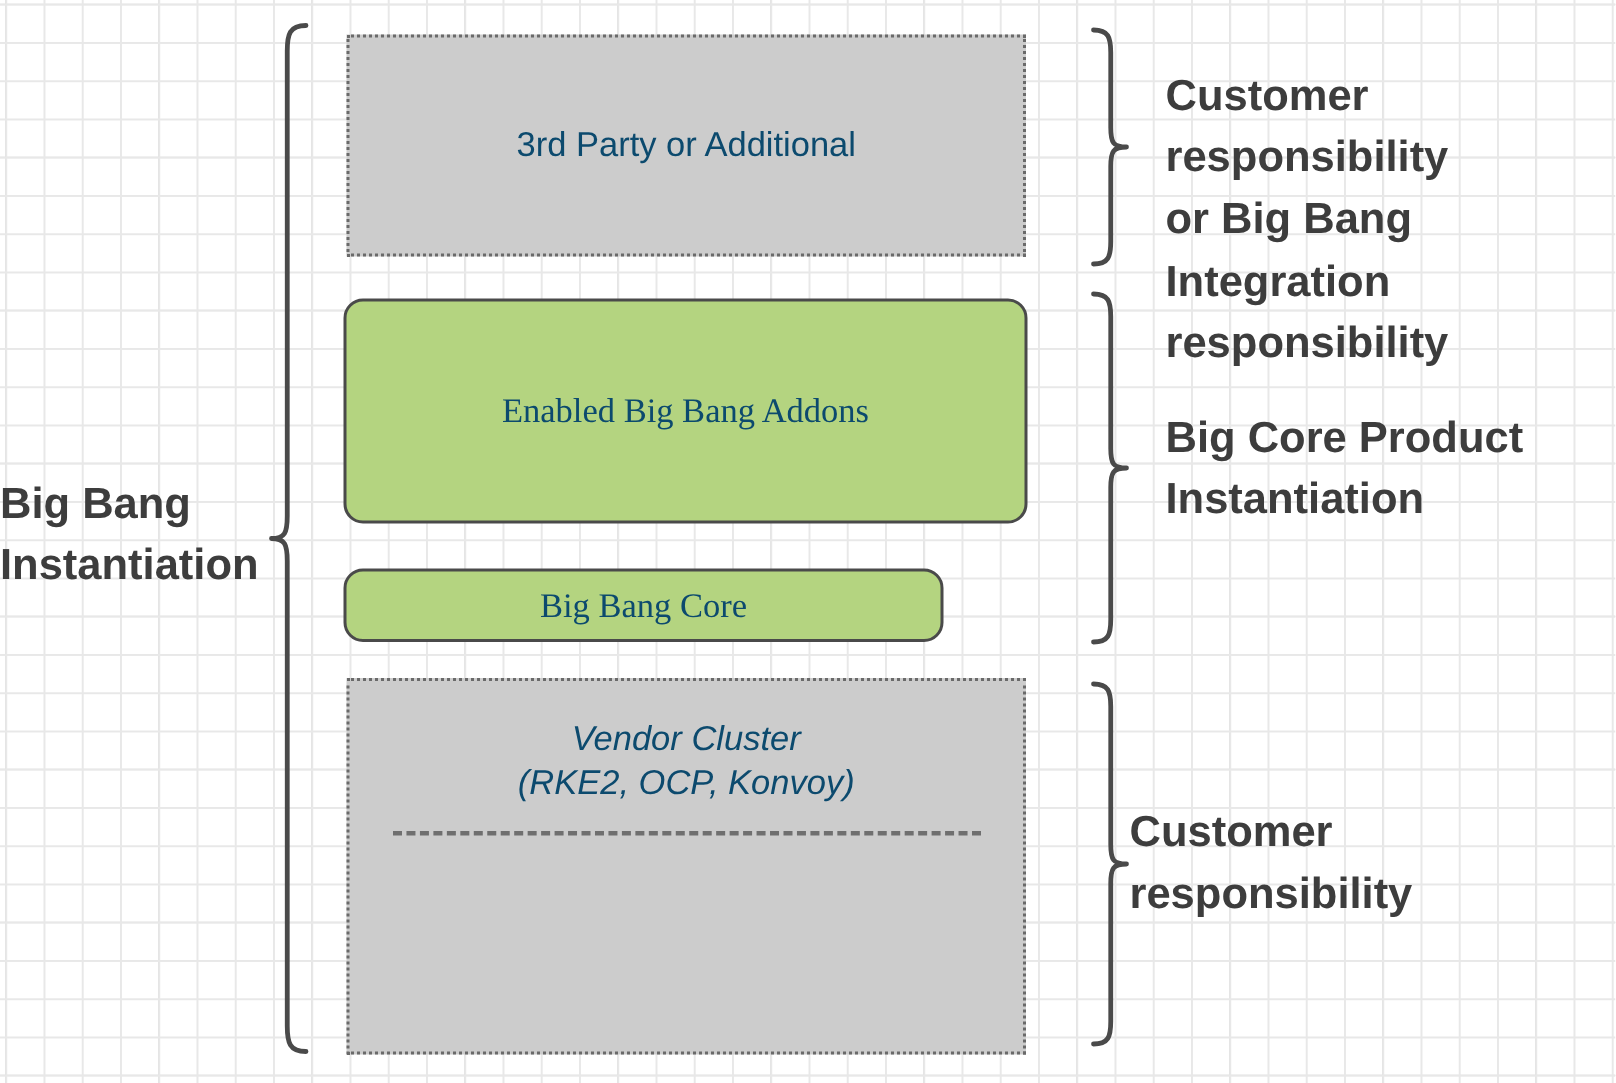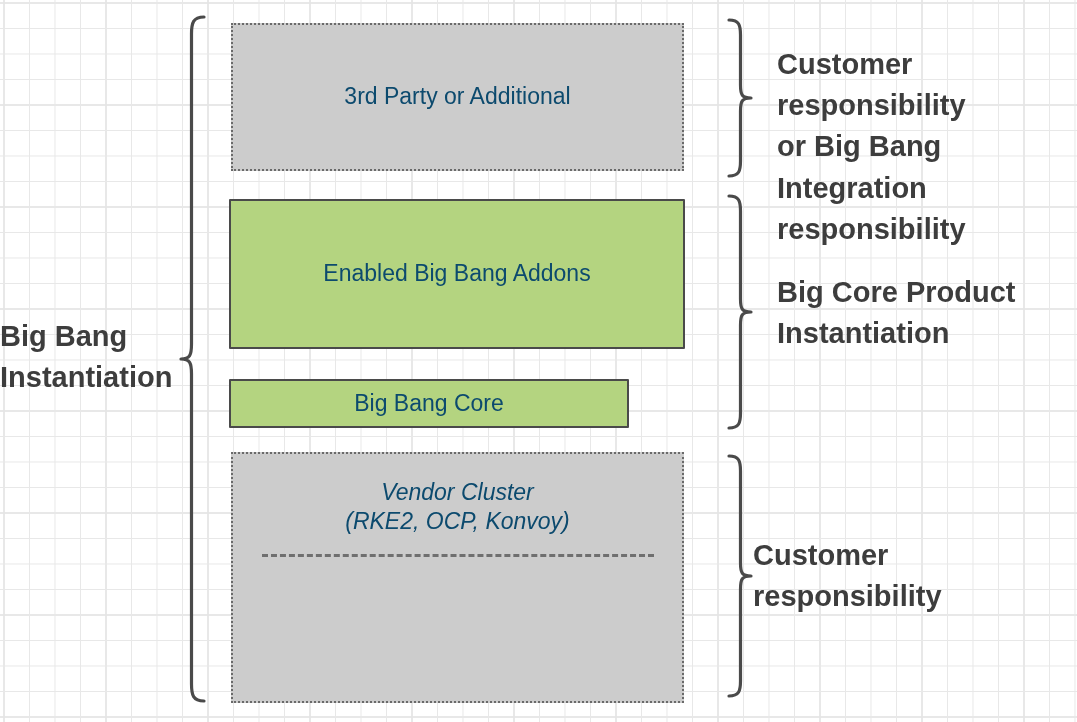--- a/index.html
+++ b/index.html
@@ -46,21 +46,22 @@
     color: #0c4a6e;
     line-height: 1.28;
   }
   .box-gray {
     background: #cccccc;
     border: 2px dotted #6a6a6a;
   }
   .box-green {
     background: #b4d480;
     border: 2.5px solid #4a4a4a;
-    border-radius: 1px;
+    border-radius: 13px;
+    font-family: Liberation Serif, serif;
   }
 
   .box-label {
     font-size: 23px;
     white-space: pre-line;
   }
 
   
   #box-third-party   { left: 231px; top: 23px;  width: 453px; height: 148px; }
   #box-addons        { left: 229px; top: 199px; width: 456px; height: 150px; }

